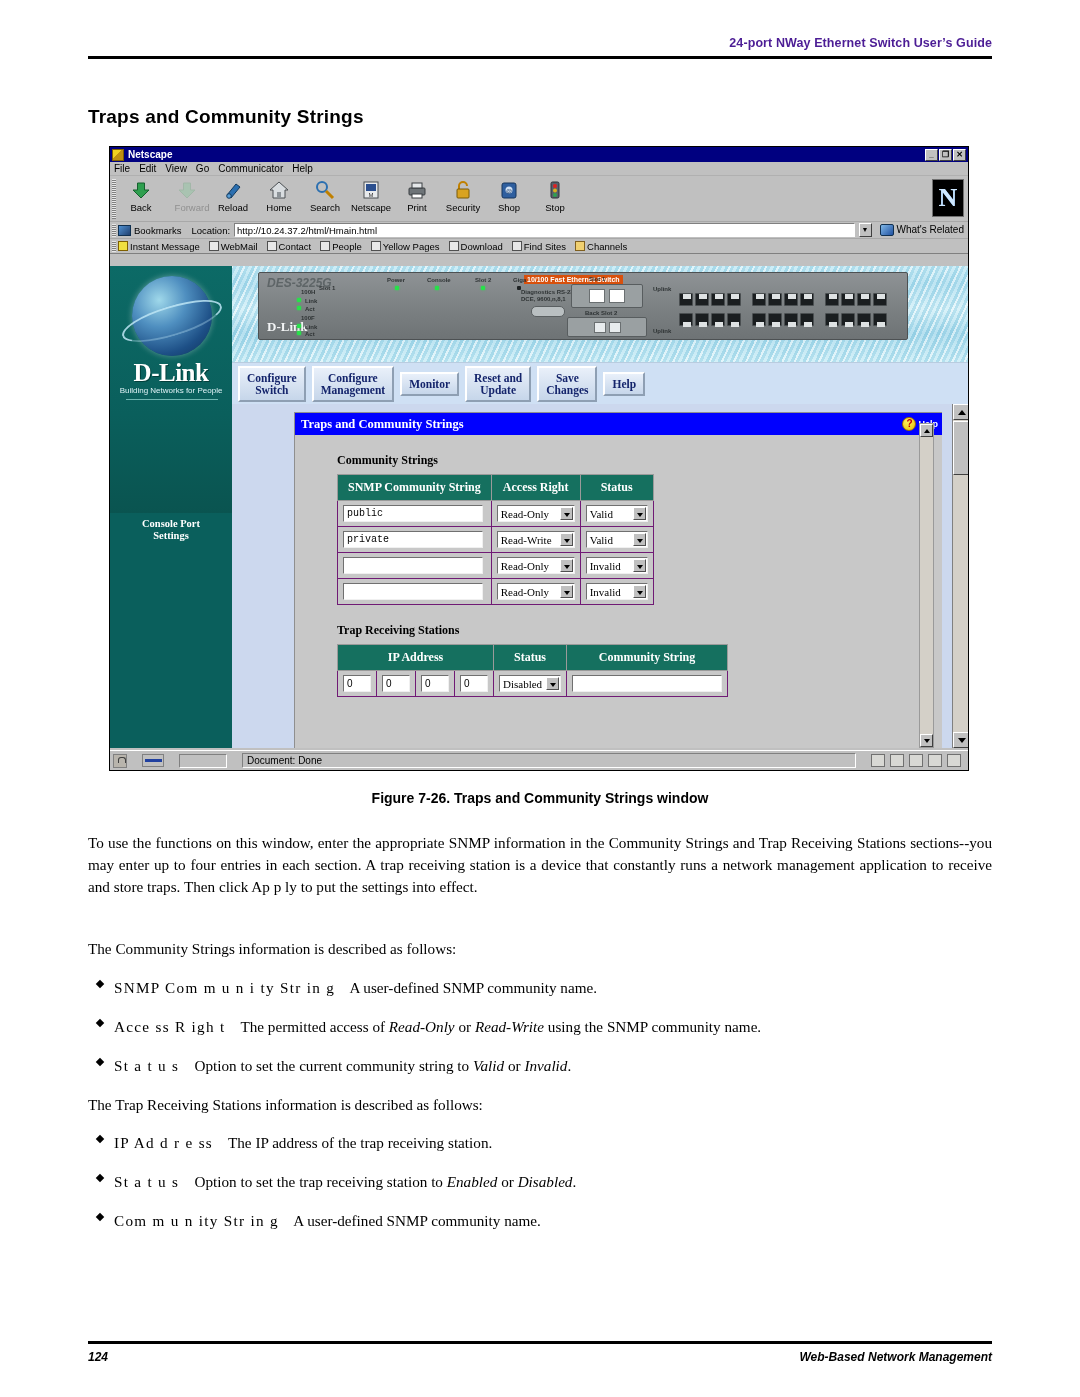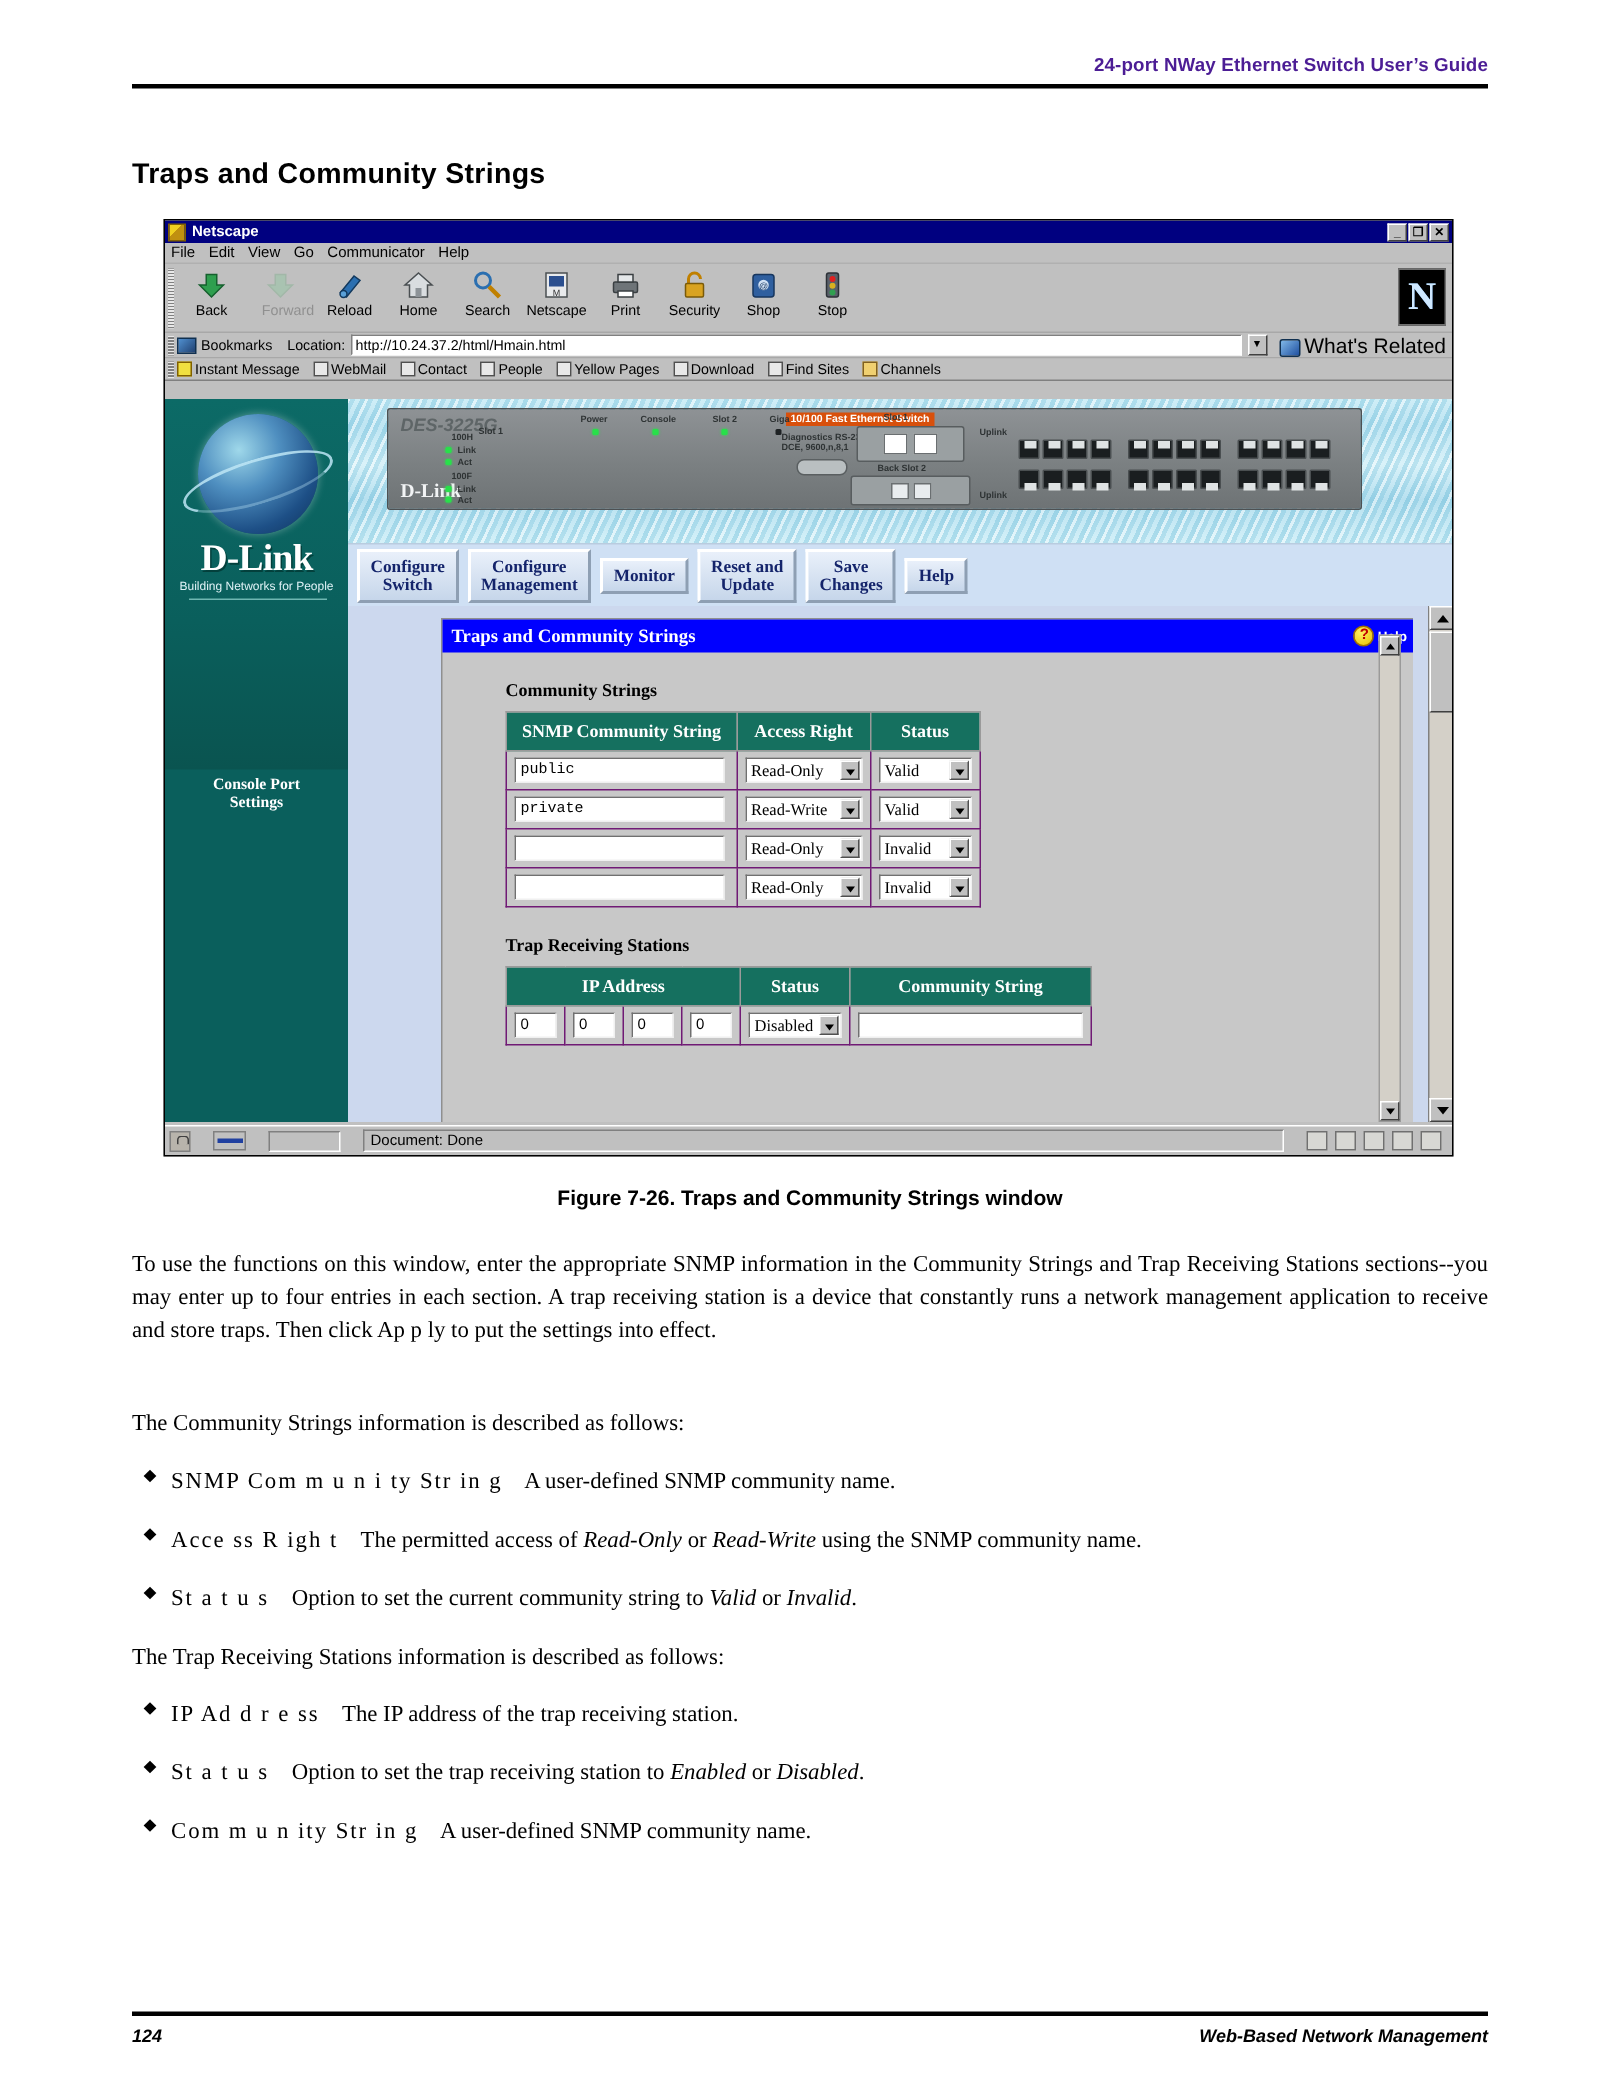--- a/index.html
+++ b/index.html
@@ -117,21 +117,21 @@
     font-size:9.5px; line-height:13px; padding-left:2px;
     font-family:"Liberation Sans", sans-serif; color:#000;
     white-space:nowrap; overflow:hidden;
   }
   .url-arrow {
     width:13px; height:14px; background:#c0c0c0;
     border-top:1px solid #fff; border-left:1px solid #fff;
     border-right:1px solid #404040; border-bottom:1px solid #404040;
     font-size:7px; text-align:center; line-height:12px;
   }
-  .whats-related { display:flex; align-items:flex-end; gap:3px; font-size:14px; padding:0 4px; }
+  .whats-related { display:flex; align-items:flex-start; gap:3px; font-size:10px; padding:0 4px; }
   .wr-ico { width:14px; height:12px; background:linear-gradient(135deg,#80b8e8,#2050a0);
     border:1px solid #103050; border-radius:2px; }
 
   .ptoolbar {
     height:15px; background:#c0c0c0; display:flex; align-items:center;
     padding-left:8px; gap:9px; position:relative; font-size:9.5px;
     border-bottom:1px solid #808080;
   }
   .ptoolbar .grip3 {
     position:absolute; left:2px; top:2px; width:4px; height:11px;

